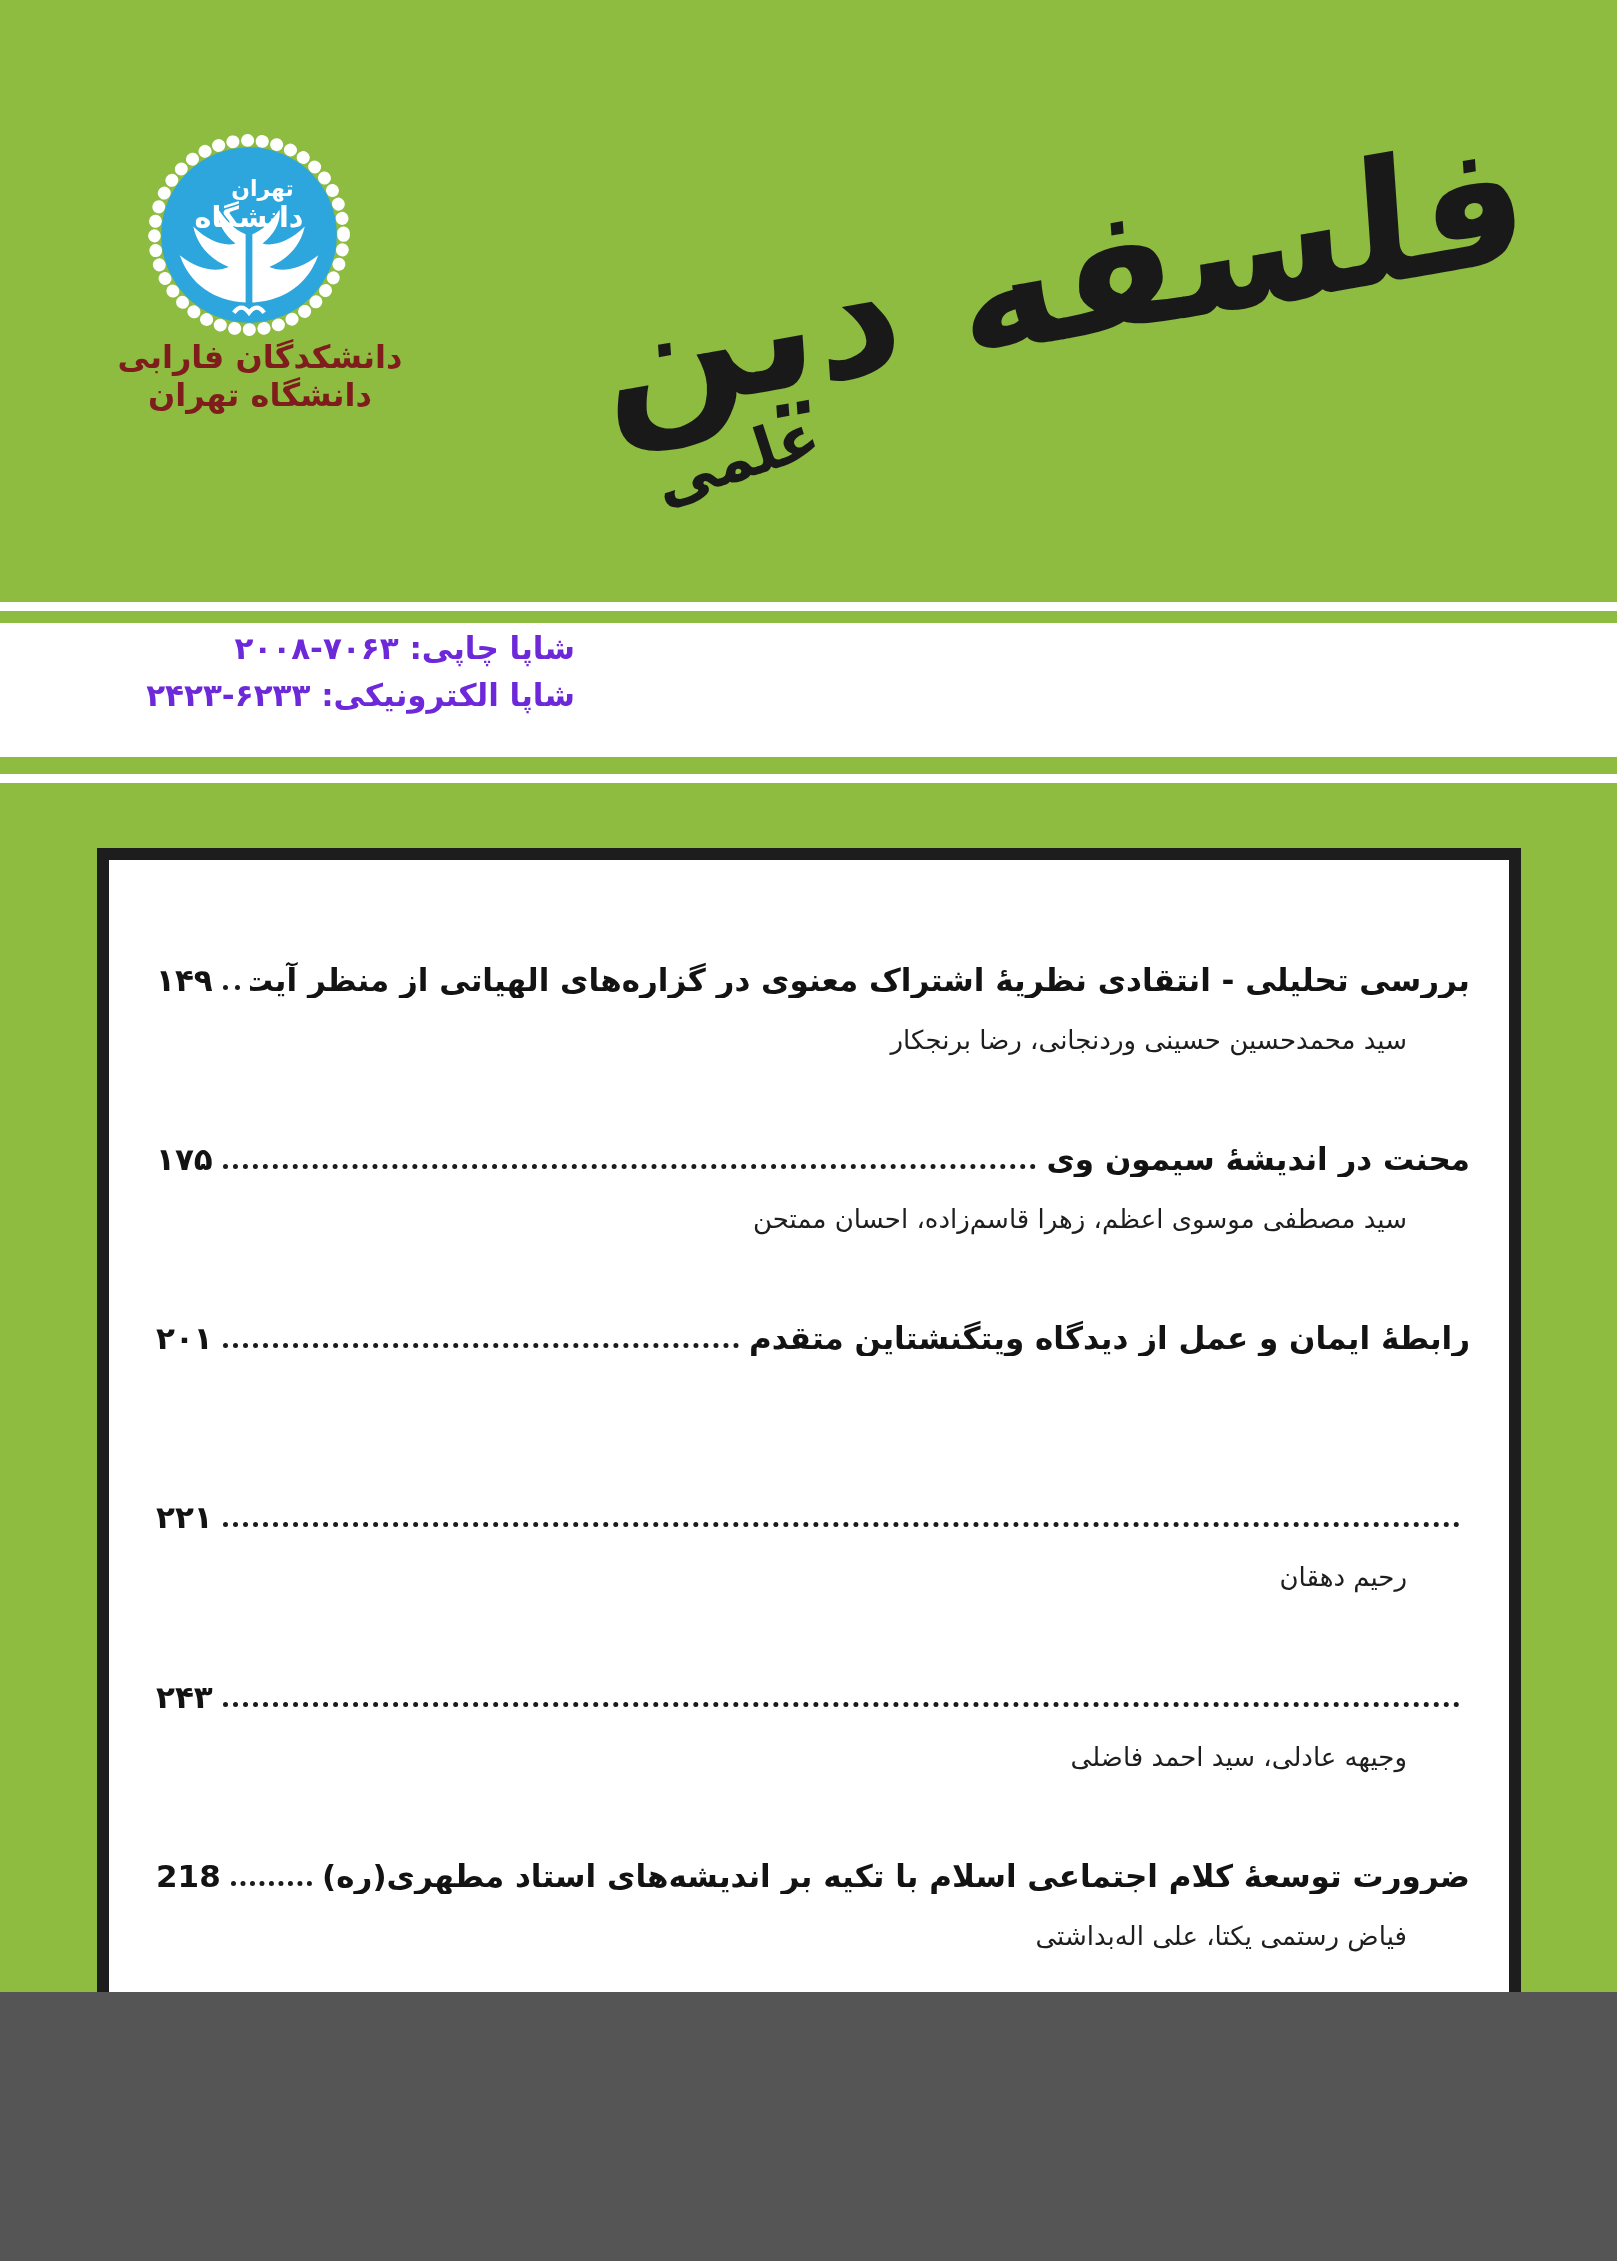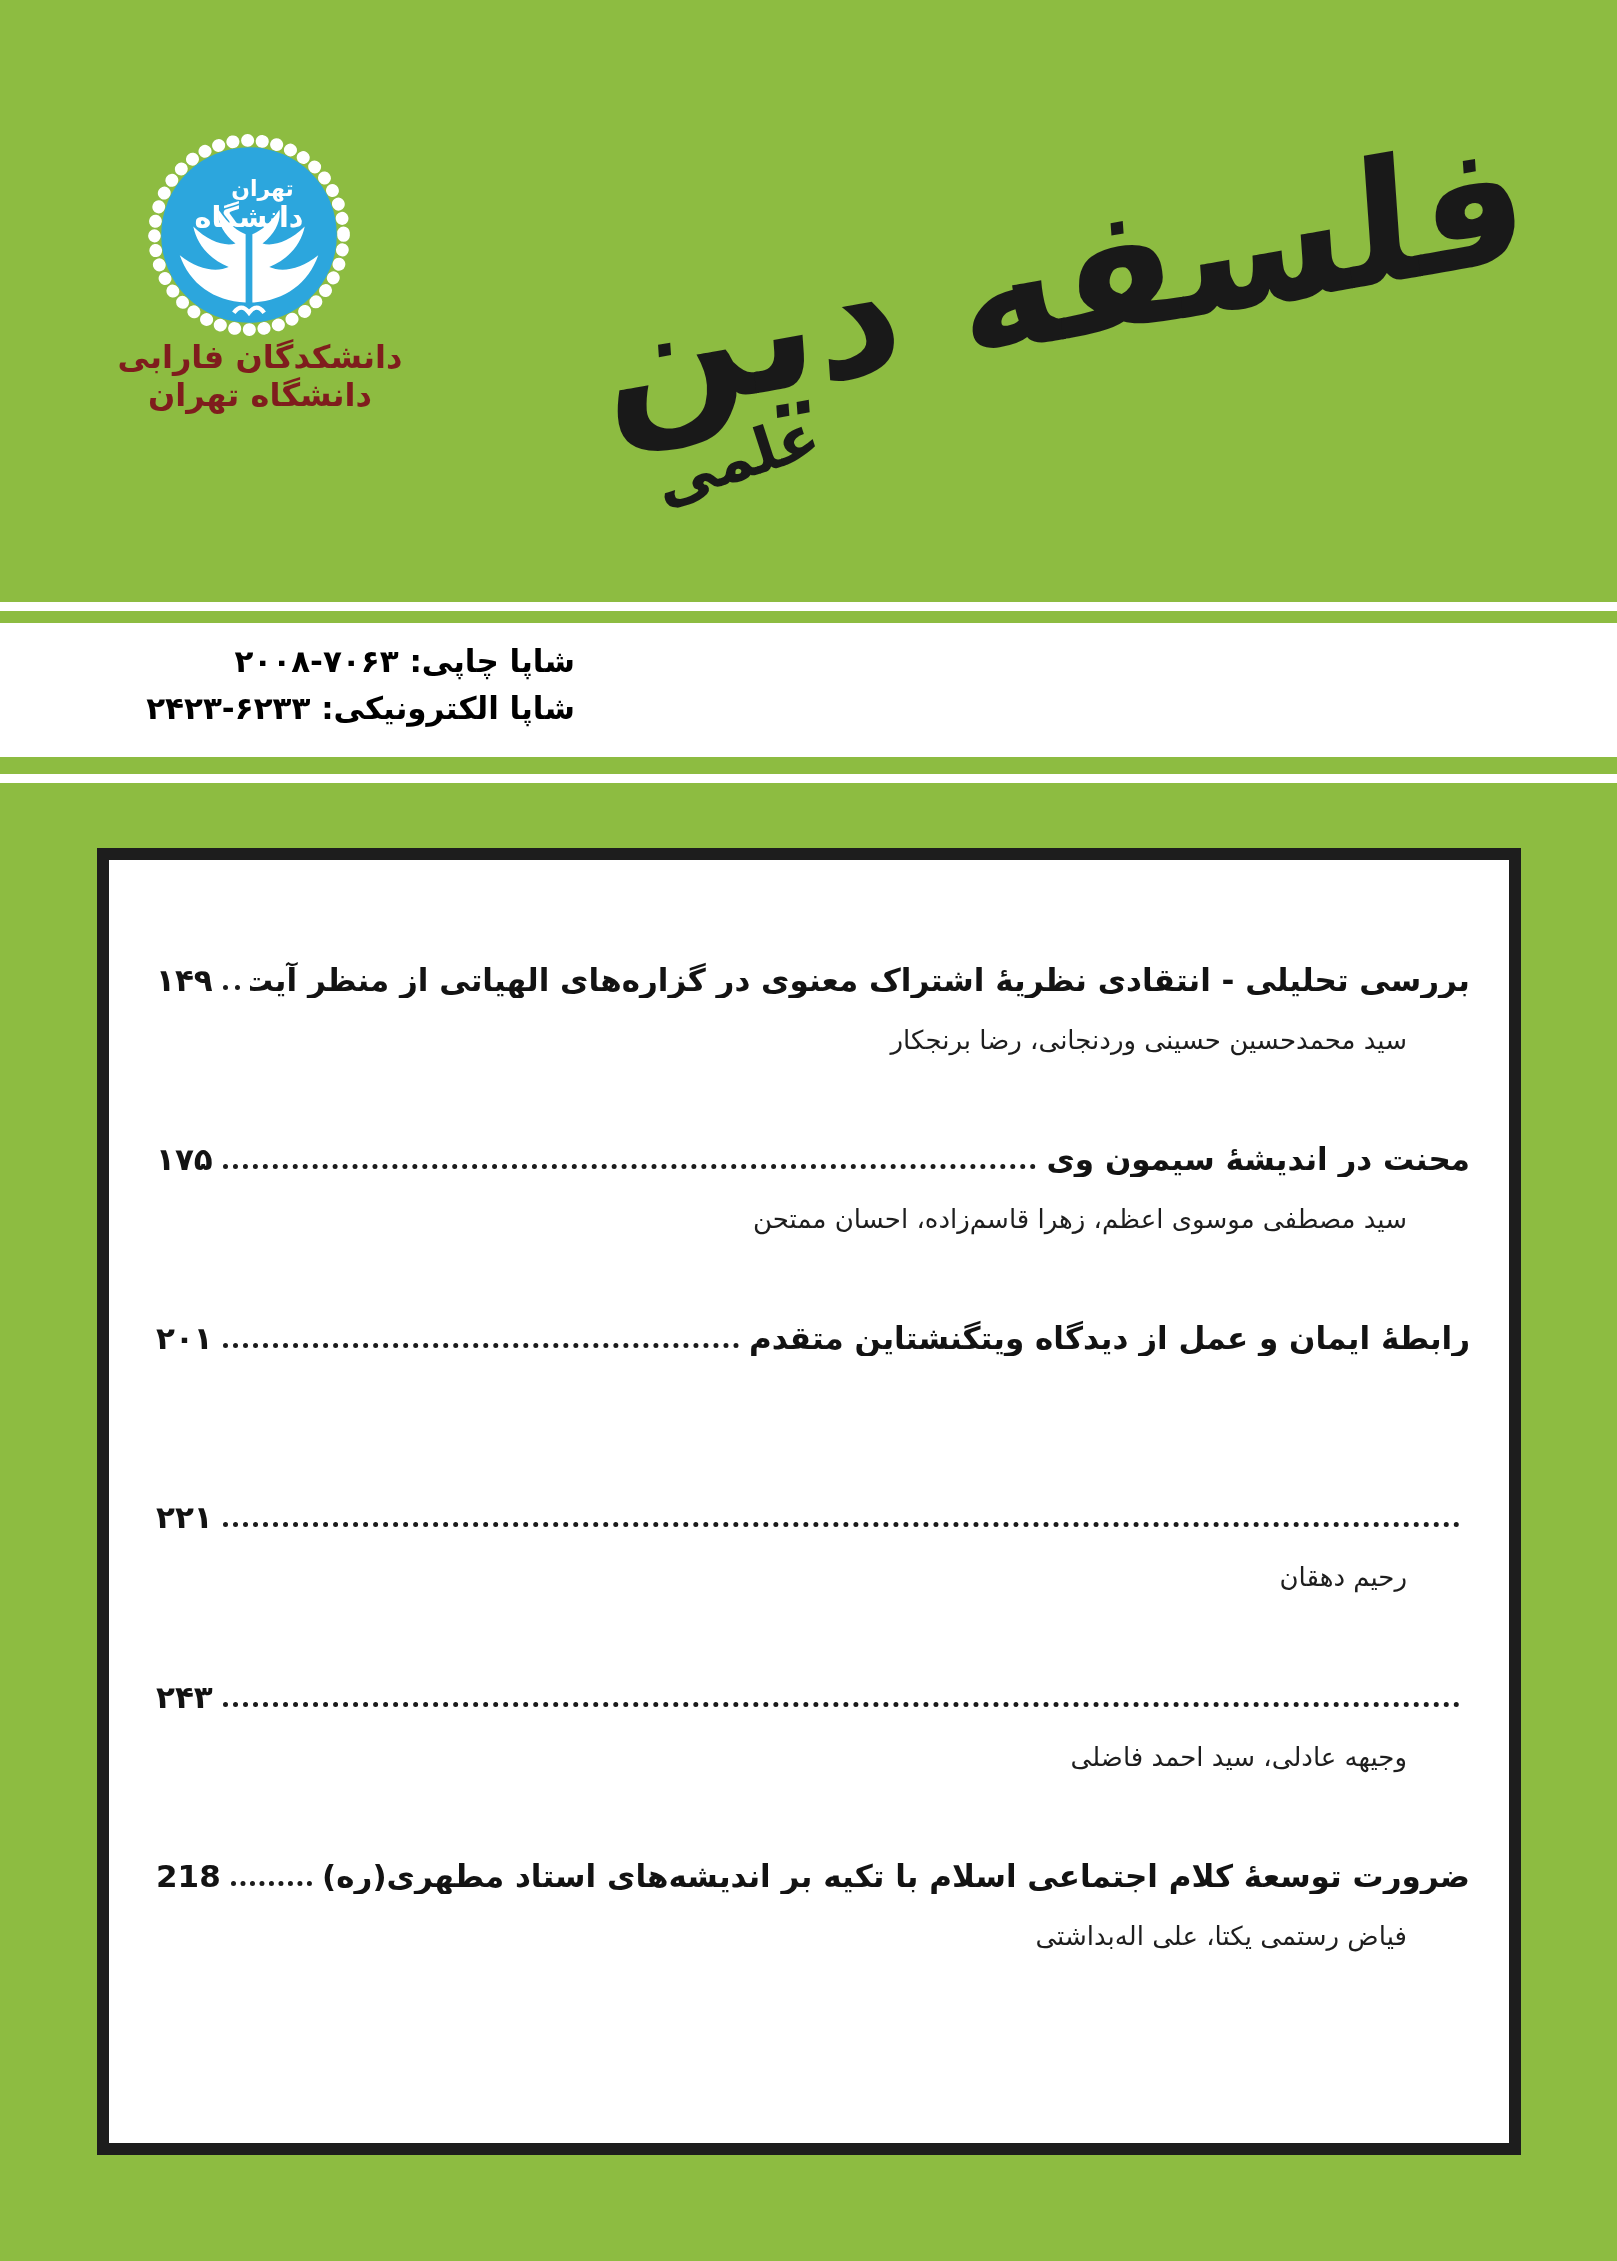--- a/index.html
+++ b/index.html
@@ -1,19 +1,19 @@
 <!DOCTYPE html>
 <html lang="fa" style="font-size:13.5px"><head>
 <meta charset="utf-8">
 <style>
   html,body { margin:0; padding:0; }
   body { background:#555; }
   .page {
     position: relative;
-    width: 1617px; height: 2261px;
+    width: 1617px; height: 1992px;
     background: #8DBC41;
     overflow: hidden;
     font-family: "DejaVu Sans", sans-serif;
     color: #1a1a1a;
   }
 
   
   .logo-wrap { position:absolute; left:146px; top:132px; width:206px; height:206px; }
   .org-name {
     position:absolute; left:74px; top:338px; width:372px;
@@ -34,23 +34,23 @@
     direction:rtl;
   }
 
   
   .separator { position:absolute; left:0; right:0; top:602px; }
   .sep-white-thin { height:8.5px; background:#ffffff; }
   .sep-green-bar  { height:12.7px; background:#8DBC41; }
   .sep-green-bar.lower { height:17px; }
   .issn-band { height:134px; background:#ffffff; position:relative; }
   .issn-block {
-    position:absolute; left:0; top:15px; width:575px;
+    position:absolute; left:0; top:2px; width:575px;
     direction:rtl; text-align:right;
-    font-size:31px; font-weight:bold; line-height:47px; color:#000000;
+    font-size:31px; font-weight:bold; line-height:47px; color:#6d28d9;
     white-space:nowrap;
   }
   .issn-value { direction:ltr; unicode-bidi:embed; }
 
   
   .toc-box {
     position:absolute; left:97px; top:848px;
     width:1424px; height:1307px;
     box-sizing:border-box;
     background:#ffffff;

